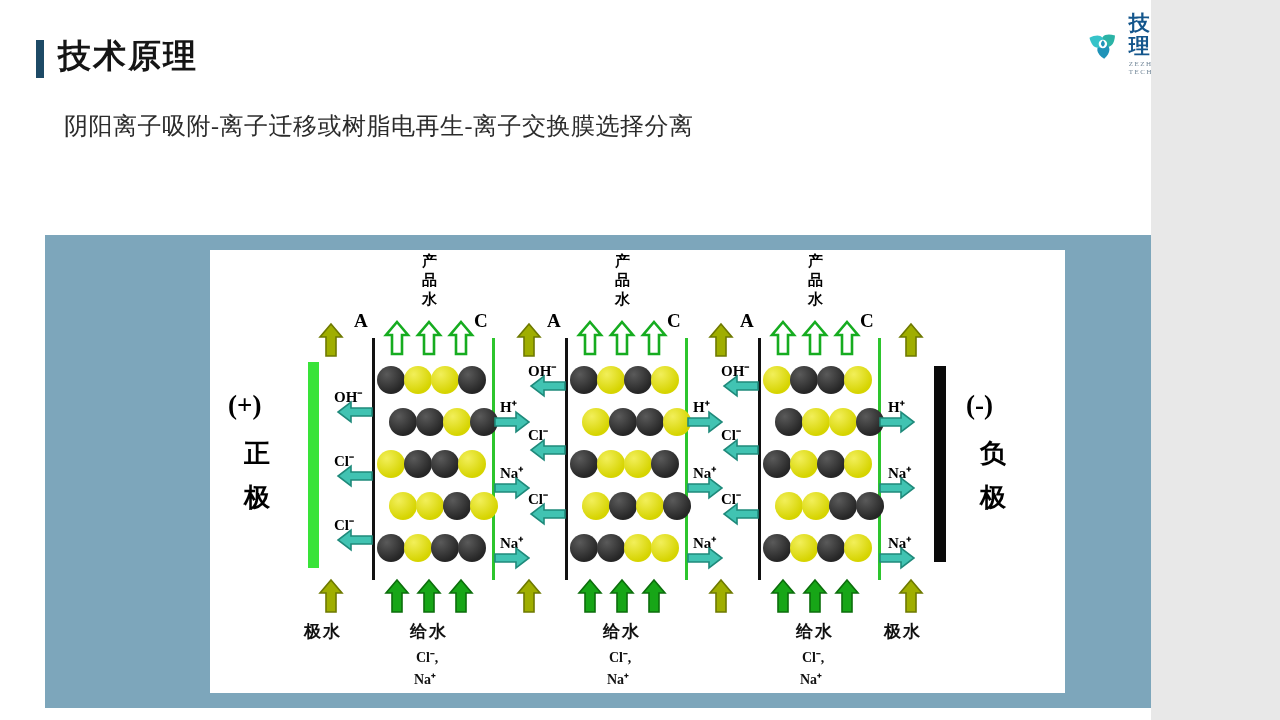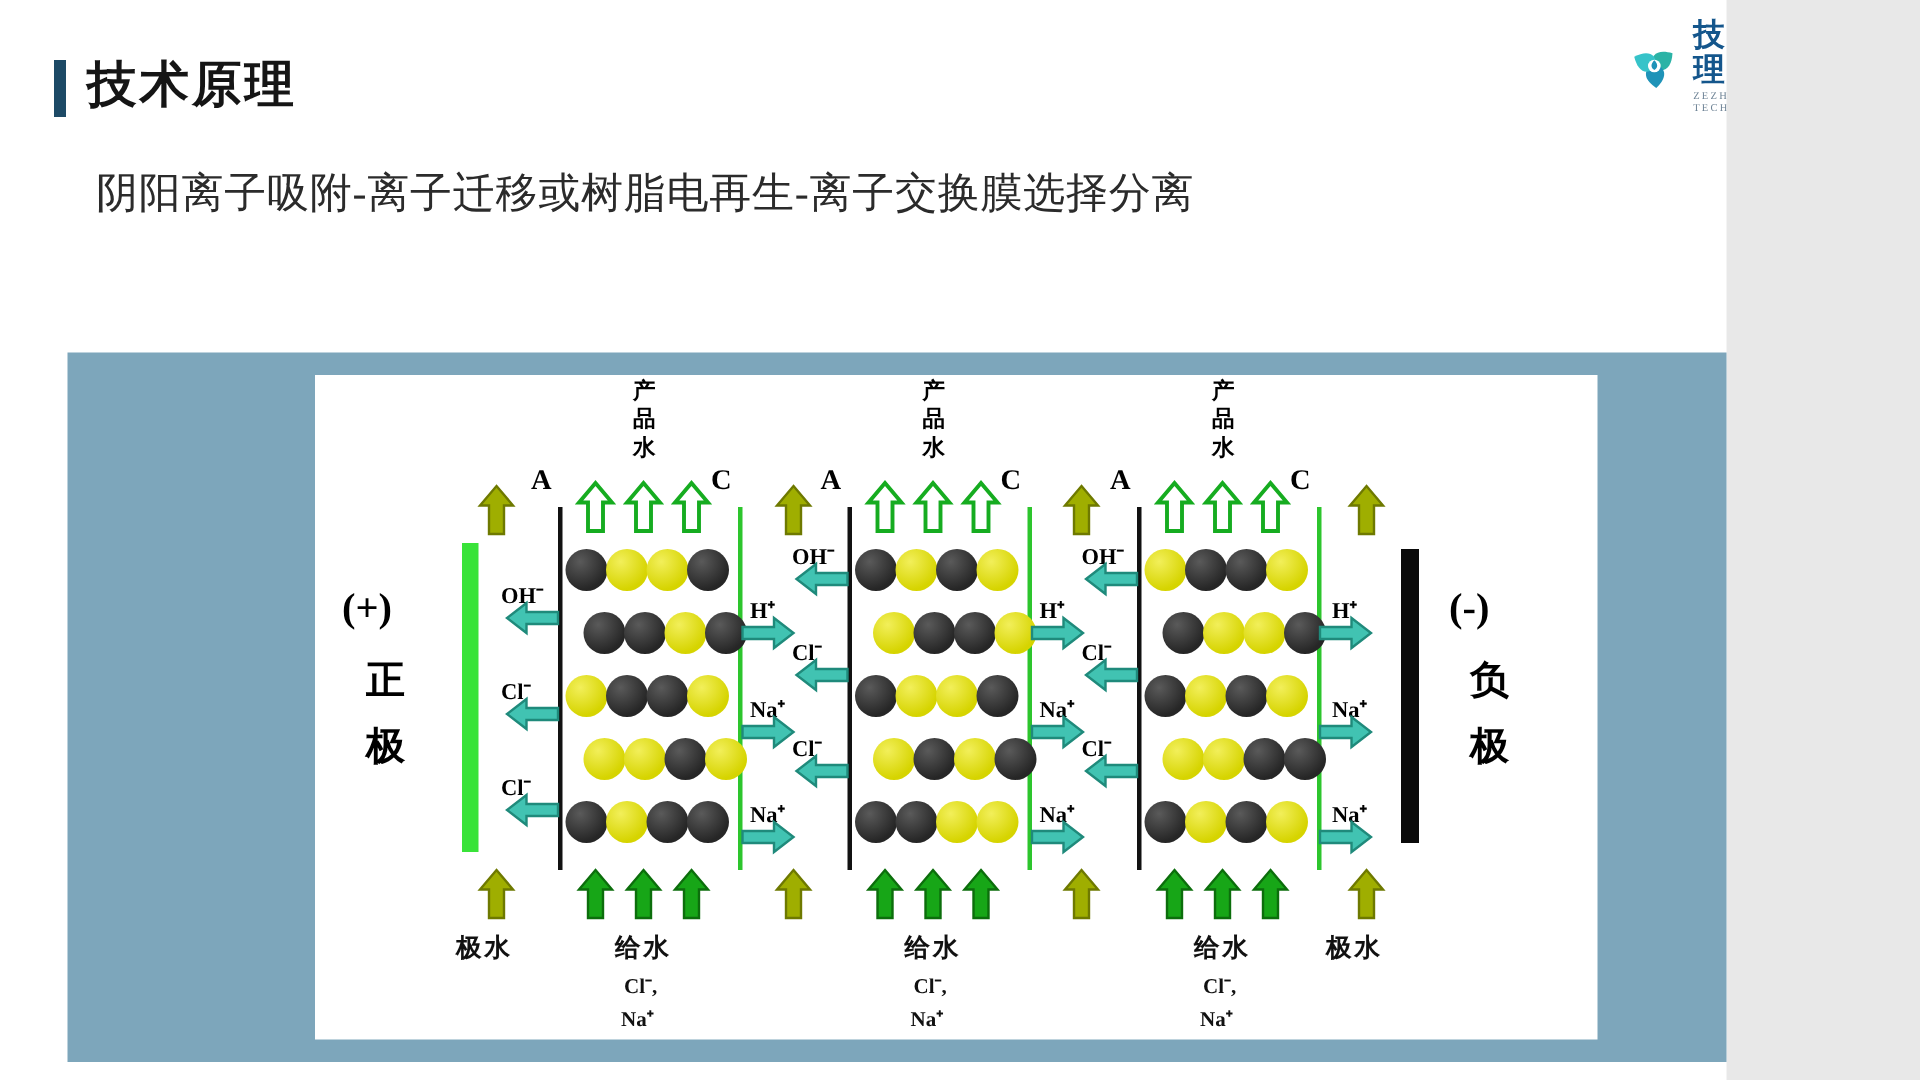--- a/index.html
+++ b/index.html
@@ -4,21 +4,21 @@
 <style>
   html,body{margin:0;padding:0;background:#e8e8e8;}
   .slide{position:relative;width:1151px;height:720px;background:#ffffff;overflow:hidden;
          font-family:Liberation Serif, serif;}
   .accent{position:absolute;left:36px;top:40px;width:8px;height:38px;background:#1d4a66;}
   .title{position:absolute;left:58px;top:34px;margin:0;font-size:33px;font-weight:600;
          color:#151515;letter-spacing:2px;}
   .logo{position:absolute;left:1086px;top:12px;display:flex;align-items:center;gap:9px;}
   .logo-name{font-size:21px;font-weight:bold;color:#14568c;letter-spacing:2px;line-height:1.1;}
   .logo-sub{font-size:7px;color:#6f8496;letter-spacing:1.5px;margin-top:2px;}
-  .body-line{position:absolute;left:64px;margin:0;font-size:28px;color:#2b2b2b;letter-spacing:.5px;}
+  .body-line{position:absolute;left:64px;margin:0;font-size:24px;color:#2b2b2b;letter-spacing:.5px;}
   #line1{top:110px;}
   #line2{top:164px;}
   .panel{position:absolute;left:45px;top:235px;width:1190px;height:473px;background:#7da6bb;}
   .diagram{position:absolute;left:165px;top:15px;width:855px;height:443px;background:#ffffff;}
   .abs{position:absolute;}
   .sign{font-weight:bold;font-size:27px;color:#000;}
   .cn{font-weight:600;font-size:26px;color:#000;}
   .ion{font-weight:bold;font-size:15px;color:#000;white-space:nowrap;}
   .mem{font-weight:bold;font-size:19px;color:#000;}
   .l17{font-weight:bold;font-size:17px;color:#111;white-space:nowrap;letter-spacing:2px;}

